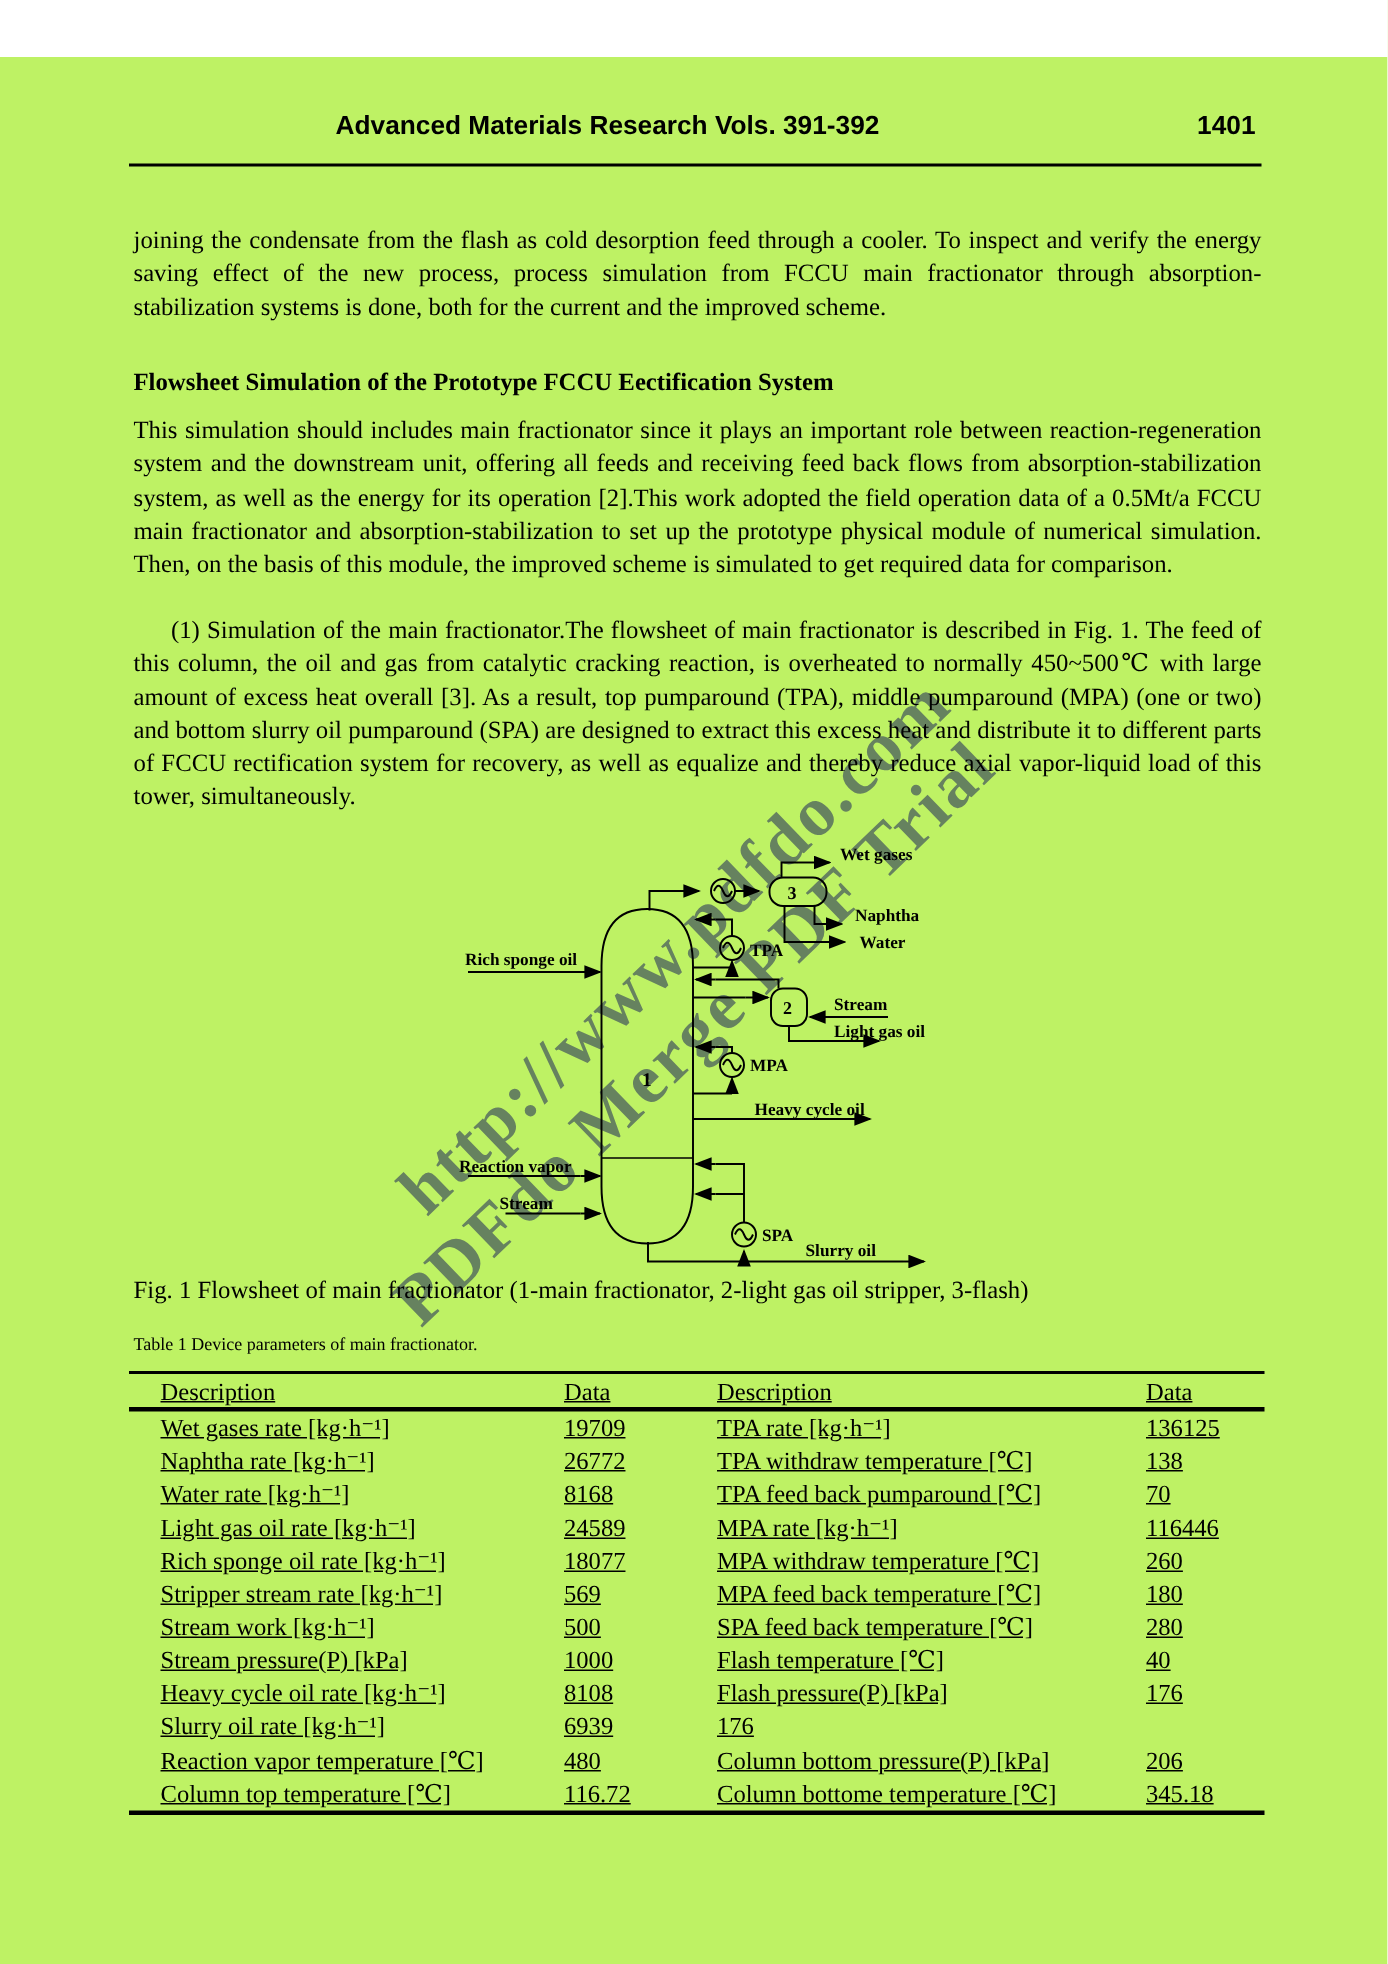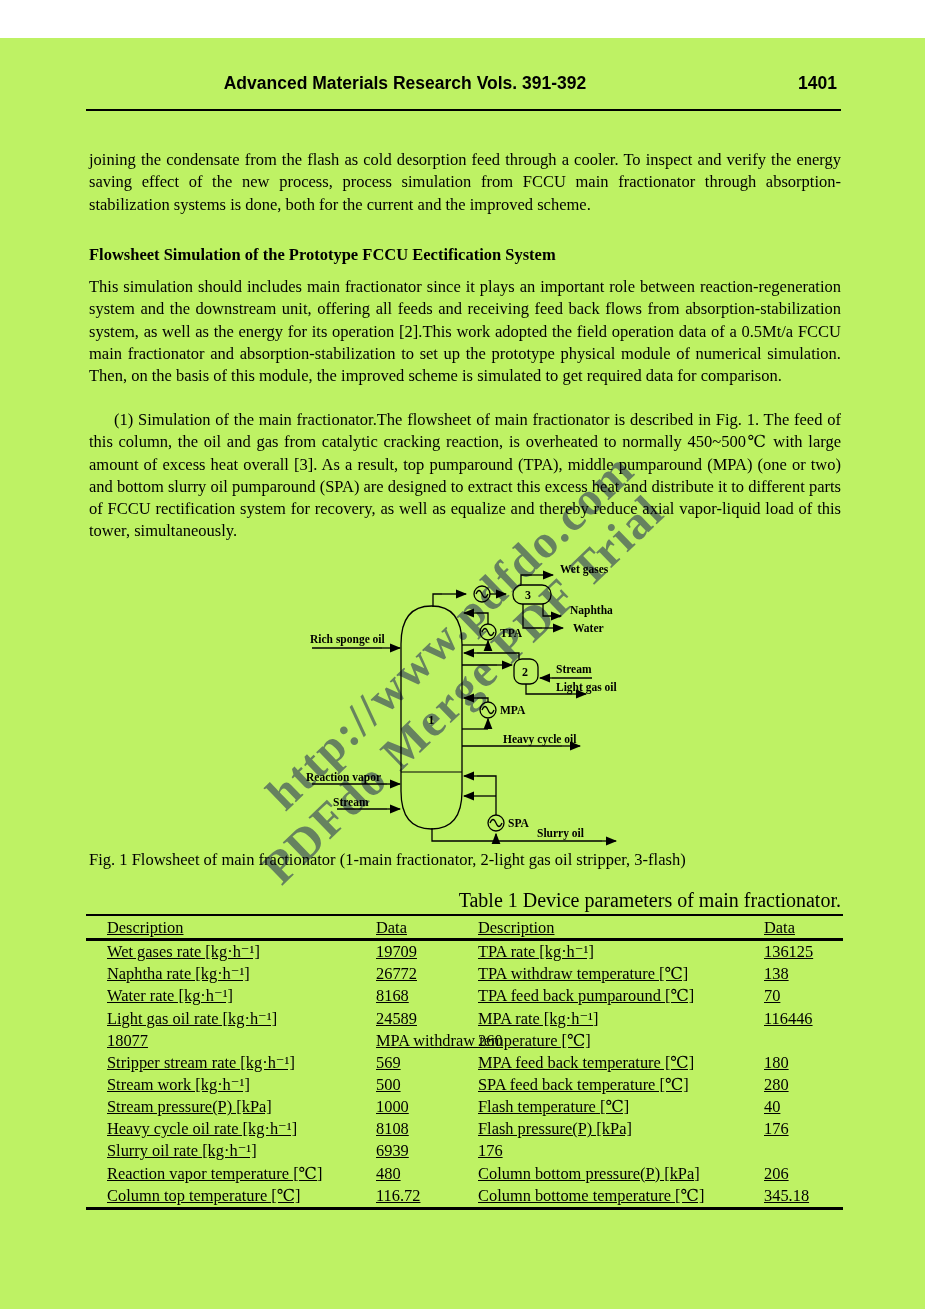--- a/index.html
+++ b/index.html
@@ -26,21 +26,21 @@
   .figure-wrap { position:absolute; left:0; top:0; width:925px; height:1309px; pointer-events:none; }
   .flowsheet { position:absolute; left:292px; top:516px; }
   .wm { position:absolute; white-space:nowrap; font-weight:bold; letter-spacing:2px;
         font-size:47px; font-family:"Liberation Serif","DejaVu Serif",serif;
         transform:translate(-50%,-50%) rotate(-44deg); mix-blend-mode:multiply; }
   .wm1 { left:450px; top:593px; }
   .wm2 { left:463px; top:651px; }
   .fig-caption { position:absolute; left:89px; top:812px; font-size:16.5px; }
 
   
-  .tbl-title { position:absolute; left:89px; top:851px; width:752px; text-align:right; font-size:20px; }
+  .tbl-title { position:absolute; left:89px; top:851px; width:752px; text-align:left; font-size:12px; }
   .tbl { position:absolute; left:86px; top:876px; width:757px; font-size:16.4px; }
   .rule-a { height:2px; background:#000; }
   .rule-b { height:3px; background:#000; }
   .trow { display:grid; grid-template-columns:269px 102px 286px 1fr; padding-left:21px;
           height:22.15px; line-height:22.15px; overflow:visible;text-decoration:underline; }
   .thead .tcell { line-height:23px; height:23px; }
   .tcell { white-space:nowrap; }
   svg text { font-family:"Liberation Serif","DejaVu Serif",serif; font-weight:bold; }
 </style>
 </head>
@@ -188,20 +188,21 @@
           <div class="tcell">TPA feed back pumparound [℃]</div>
           <div class="tcell">70</div>
         </div>
         <div class="trow">
           <div class="tcell">Light gas oil rate [kg·h⁻¹]</div>
           <div class="tcell">24589</div>
           <div class="tcell">MPA rate [kg·h⁻¹]</div>
           <div class="tcell">116446</div>
         </div>
         <div class="trow">
+          <div class="tcell">Rich sponge oil rate [kg·h⁻¹]</div>
           <div class="tcell">18077</div>
           <div class="tcell">MPA withdraw temperature [℃]</div>
           <div class="tcell">260</div>
         </div>
         <div class="trow">
           <div class="tcell">Stripper stream rate [kg·h⁻¹]</div>
           <div class="tcell">569</div>
           <div class="tcell">MPA feed back temperature [℃]</div>
           <div class="tcell">180</div>
         </div>

